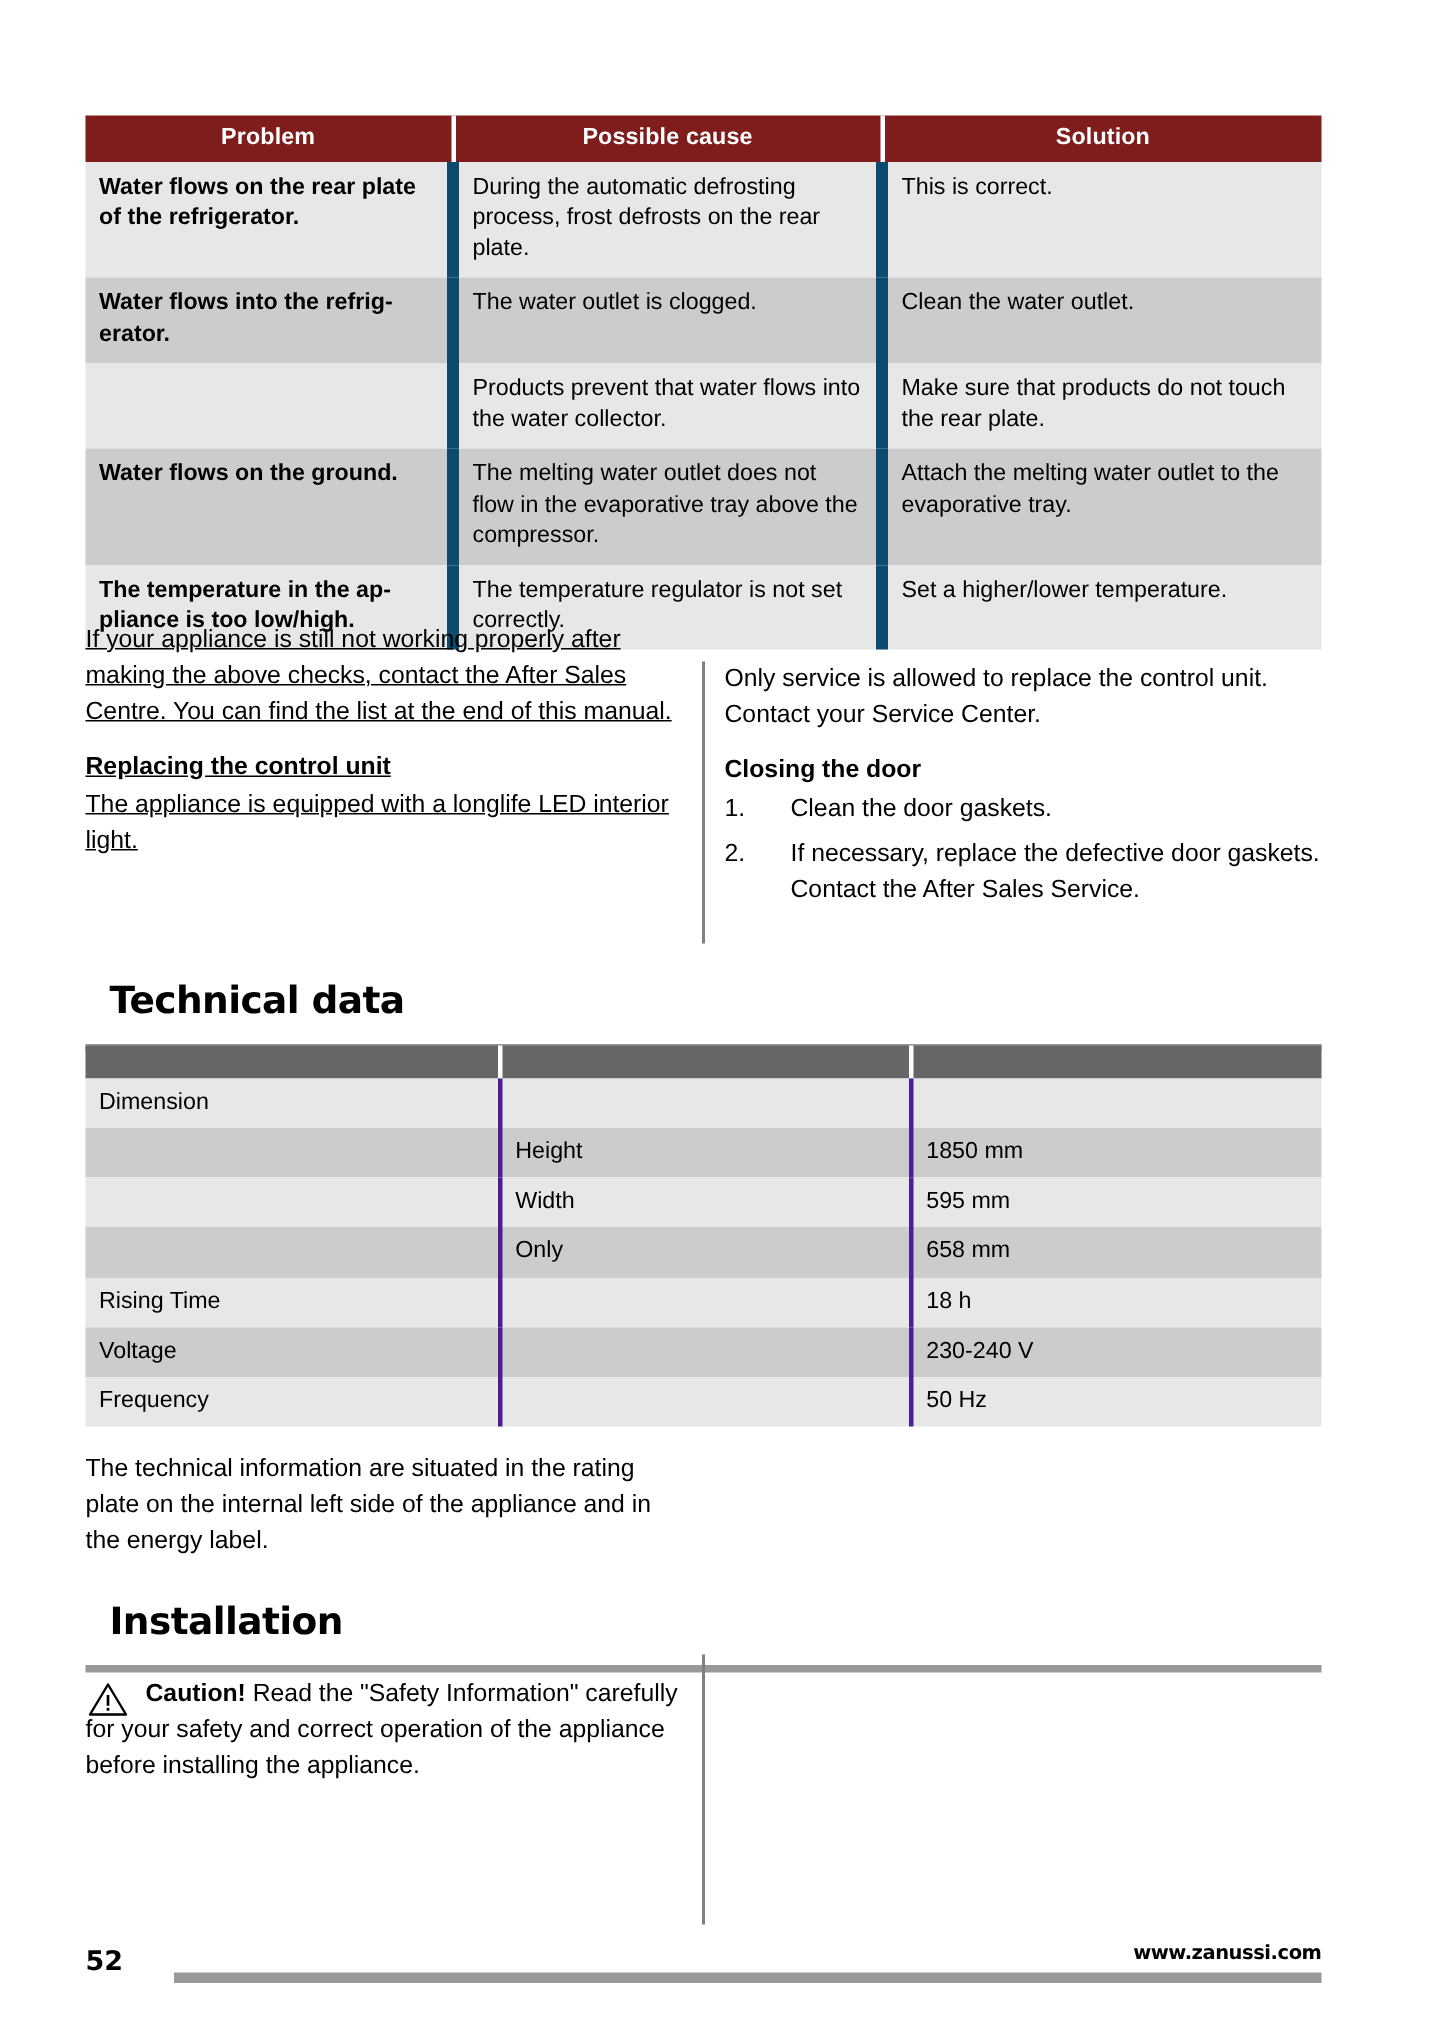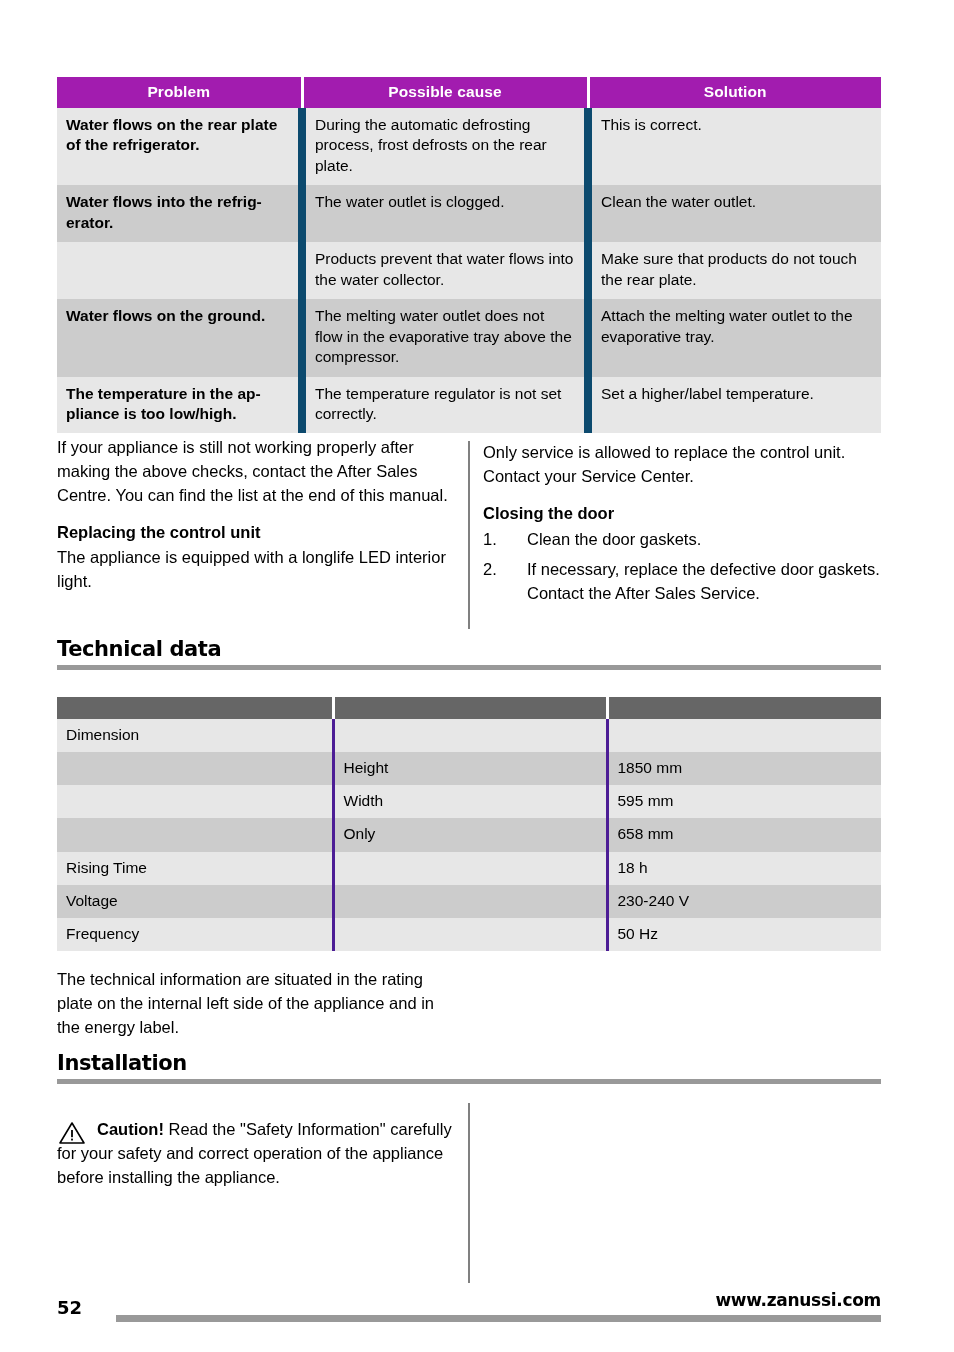--- a/index.html
+++ b/index.html
@@ -30,21 +30,21 @@
     top: 77px;
     width: 824px;
     border-collapse: collapse;
     table-layout: fixed;
   }
   .ts-table col.c1 { width: 245px; }
   .ts-table col.c2 { width: 286px; }
   .ts-table col.c3 { width: 293px; }
 
   .ts-table th {
-    background: #a21caf;
+    background: #7f1d1d;
     color: #ffffff;
     font-size: 15.5px;
     font-weight: bold;
     text-align: center;
     padding: 6px 8px 7px 8px;
     border-right: 3px solid #ffffff;
     letter-spacing: 0.1px;
   }
   .ts-table th:last-child { border-right: none; }
 
@@ -102,25 +102,25 @@
   }
 
   
   .section-head {
     position: absolute;
     left: 57px;
     width: 824px;
   }
   .section-head .title {
     font-family: "DejaVu Sans", sans-serif;
-    font-size: 21px;
+    font-size: 25px;
     font-weight: bold;
     letter-spacing: -0.4px;
     line-height: 1.05;
-    margin: 0;
+    margin: 16px;
   }
   .section-head .rule {
     height: 5px;
     background: #999999;
     margin-top: 5px;
   }
 
   
   .td-table {
     position: absolute;
@@ -177,21 +177,21 @@
     bottom: 34px;
     font-family: "DejaVu Sans", sans-serif;
     font-size: 18px;
     font-weight: bold;
   }
   .footer-url {
     position: absolute;
     right: 73px;
     bottom: 42px;
     font-family: "DejaVu Sans", sans-serif;
-    font-size: 17px;
+    font-size: 13px;
     font-weight: bold;
     letter-spacing: -0.3px;
   }
   .footer-rule {
     position: absolute;
     left: 116px;
     right: 73px;
     bottom: 30px;
     height: 7px;
     background: #999999;
@@ -232,28 +232,28 @@
         <td>Make sure that products do not touch the rear plate.</td>
       </tr>
       <tr class="dark">
         <td class="prob">Water flows on the ground.</td>
         <td>The melting water outlet does not flow in the evaporative tray above the compressor.</td>
         <td>Attach the melting water outlet to the evaporative tray.</td>
       </tr>
       <tr class="light">
         <td class="prob">The temperature in the ap-pliance is too low/high.</td>
         <td>The temperature regulator is not set correctly.</td>
-        <td>Set a higher/label temperature.</td>
+        <td>Set a higher/lower temperature.</td>
       </tr>
     </tbody>
   </table>
 
   <div class="divider" style="left:468px; top:441px; height:188px;"></div>
 
-  <div class="cols col-left" style="top:436px;">
+  <div class="cols col-left" style="top:415px;text-decoration:underline;">
     <p class="body">If your appliance is still not working properly after making the above checks, contact the After Sales Centre. You can find the list at the end of this manual.</p>
     <h3 class="sub">Replacing the control unit</h3>
     <p class="body">The appliance is equipped with a longlife LED interior light.</p>
   </div>
 
   <div class="cols col-right" style="top:441px;">
     <p class="body">Only service is allowed to replace the control unit. Contact your Service Center.</p>
     <h3 class="sub">Closing the door</h3>
     <ol class="steps">
       <li>

